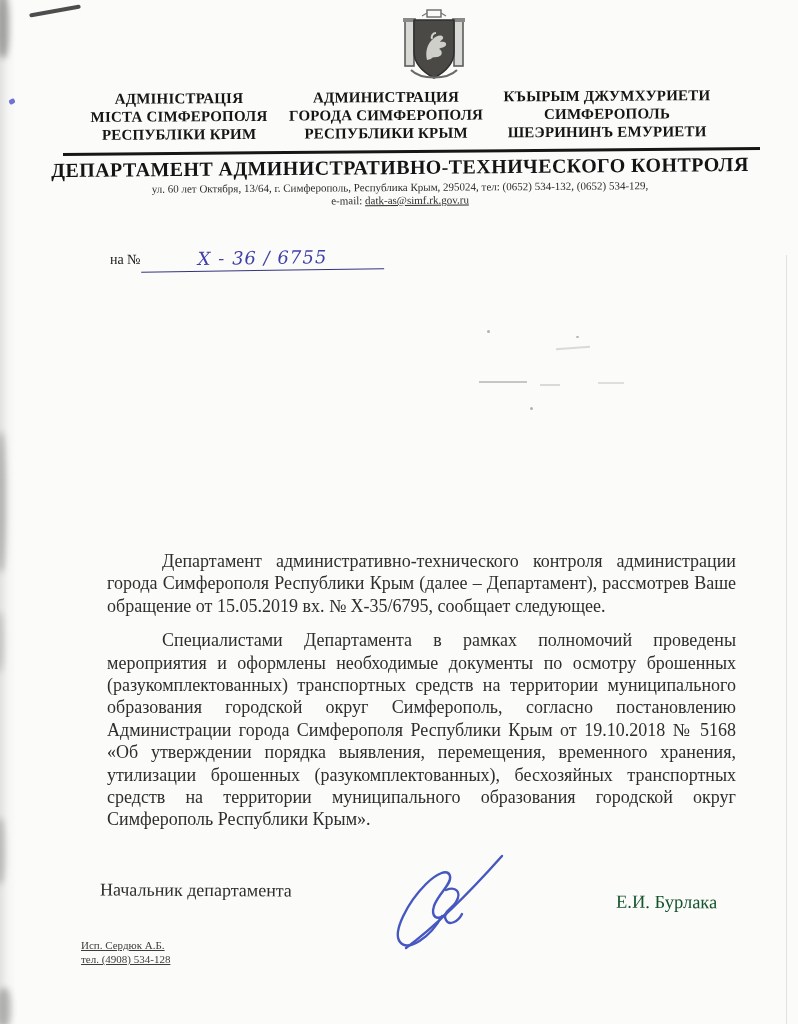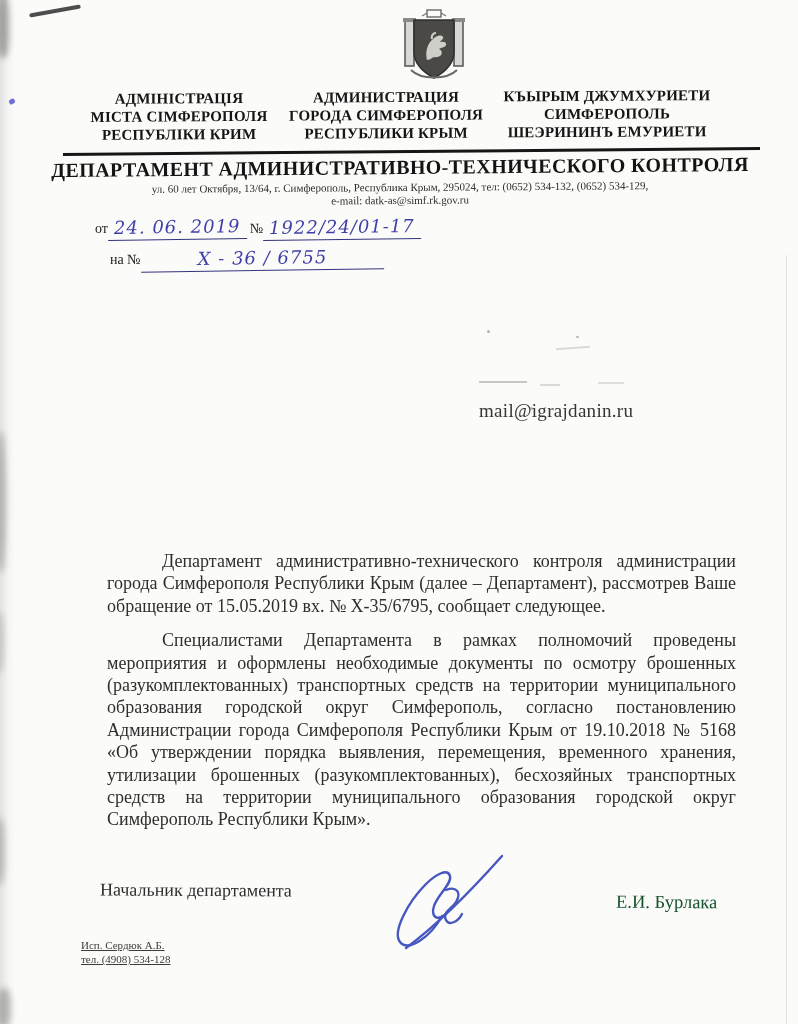--- a/index.html
+++ b/index.html
@@ -62,21 +62,21 @@
     font-family:"Liberation Serif",serif;
   }
   .addr-line{
     position:absolute;left:70px;top:181px;width:660px;
     text-align:center;font-size:11px;color:#2d2d2d;transform:rotate(-0.4deg);
   }
   .email-line{
     position:absolute;left:70px;top:194px;width:660px;
     text-align:center;font-size:11px;color:#2d2d2d;transform:rotate(-0.4deg);
   }
-  .email-line .uline{}
+  .email-line .uline{text-decoration:underline;}
 
   
   .ref1{position:absolute;left:95px;top:216px;font-size:14px;color:#222;}
   .ref1 .hand, .ref2 .hand{
     font-style:italic;color:#3f3fa8;font-size:18px;
     font-family:"DejaVu Serif",serif;letter-spacing:1px;
   }
   .u1{display:inline-block;border-bottom:1.5px solid #33337d;padding:0 6px 2px 6px;transform:rotate(-0.8deg);}
   .ref2{position:absolute;left:110px;top:247px;font-size:14px;color:#222;}
   .u2{display:inline-block;min-width:235px;text-align:center;border-bottom:1.5px solid #33337d;padding:0 4px 2px 4px;transform:rotate(-0.8deg);letter-spacing:2px;}
@@ -163,29 +163,24 @@
   </div>
 
   <div class="rule"></div>
 
   <div class="dept-title">ДЕПАРТАМЕНТ АДМИНИСТРАТИВНО-ТЕХНИЧЕСКОГО КОНТРОЛЯ</div>
 
   <div class="addr-line">ул. 60 лет Октября, 13/64, г. Симферополь, Республика Крым, 295024, тел: (0652) 534-132, (0652) 534-129,</div>
 
   <div class="email-line"><span>e-mail: </span><span class="uline">datk-as@simf.rk.gov.ru</span></div>
 
-  <div class="ref1">
-    <span>от</span><span class="u1"><span class="hand">24. 06. 2019</span></span>
-    <span>№</span><span class="u1"><span class="hand">1922/24/01-17</span></span>
-  </div>
   <div class="ref2">
     <span>на №</span><span class="u2"><span class="hand">Х - 36 / 6755</span></span>
   </div>
 
-  <div class="recipient-email">mail@igrajdanin.ru</div>
 
   <div class="body-text">
     <p>Департамент административно-технического контроля администрации города Симферополя Республики Крым (далее – Департамент), рассмотрев Ваше обращение от 15.05.2019 вх. № Х-35/6795, сообщает следующее.</p>
     <p>Специалистами Департамента в рамках полномочий проведены мероприятия и оформлены необходимые документы по осмотру брошенных (разукомплектованных) транспортных средств на территории муниципального образования городской округ Симферополь, согласно постановлению Администрации города Симферополя Республики Крым от 19.10.2018 № 5168 «Об утверждении порядка выявления, перемещения, временного хранения, утилизации брошенных (разукомплектованных), бесхозяйных транспортных средств на территории муниципального образования городской округ Симферополь Республики Крым».</p>
   </div>
 
   <div class="sig-row">
     <div class="sig-title">Начальник департамента</div>
     <svg class="sig-svg" viewBox="0 0 130 110">
       <g fill="none" stroke="#4657c0" stroke-width="2.4" stroke-linecap="round">

